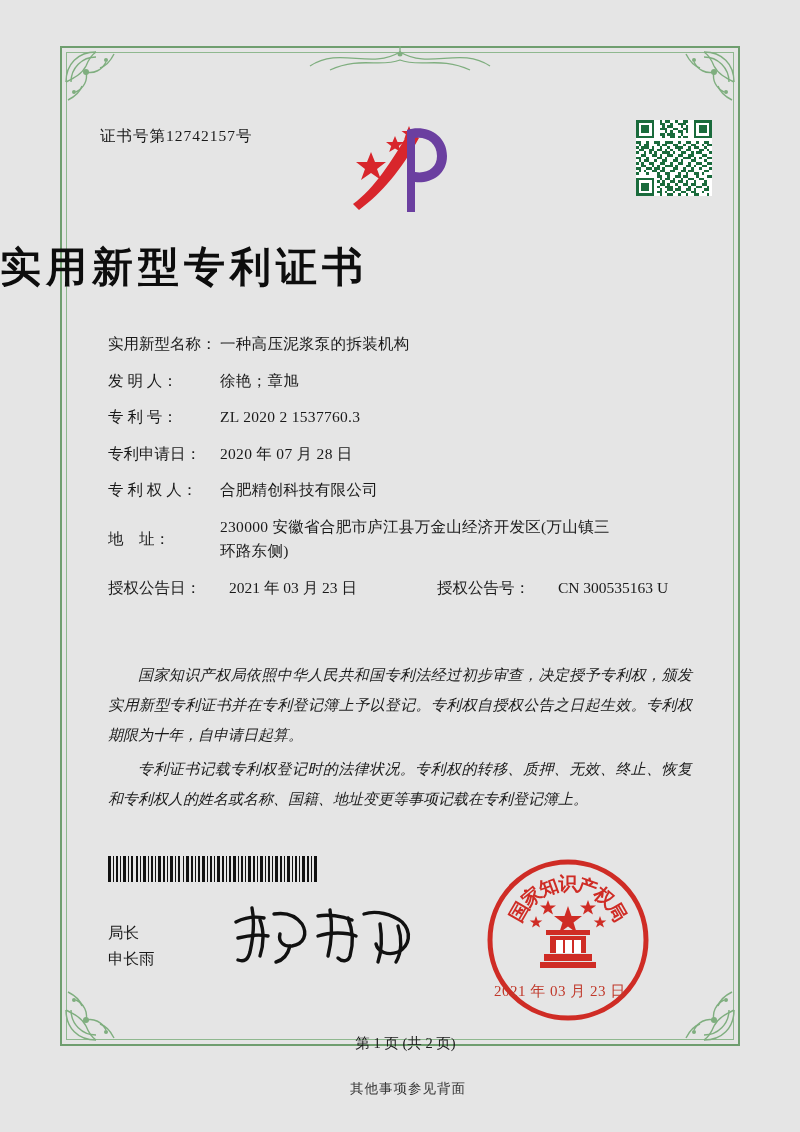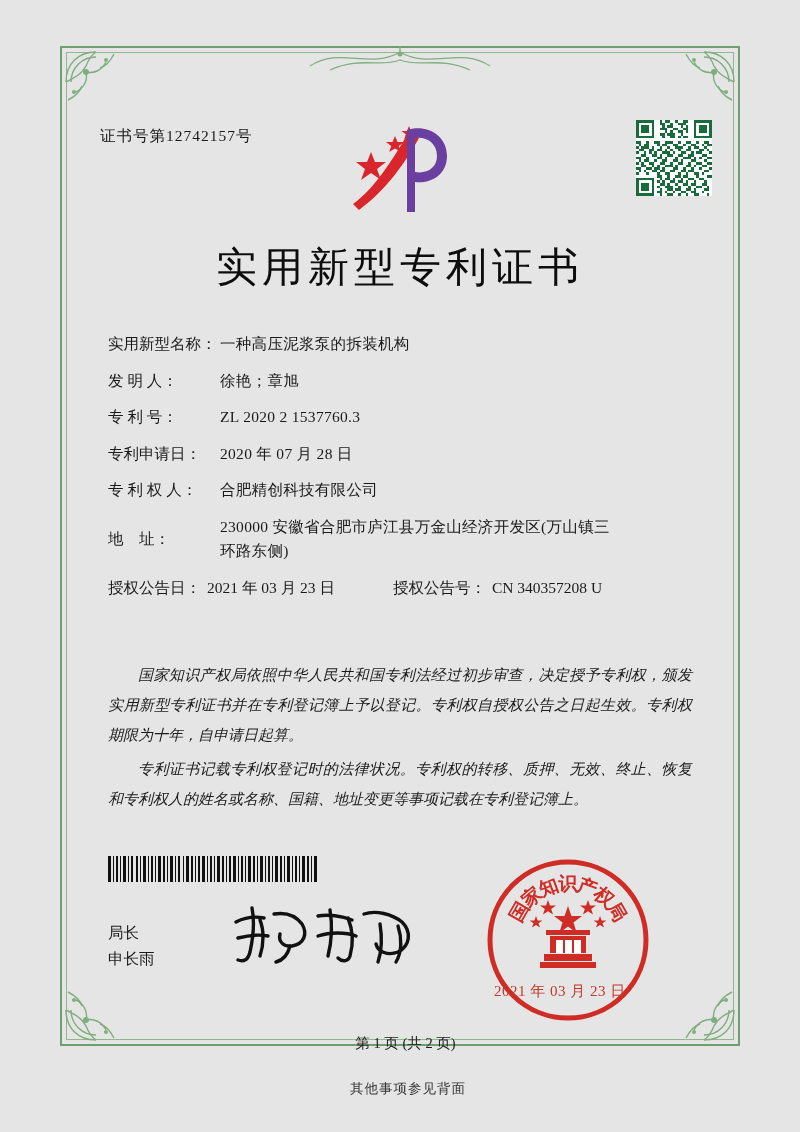--- a/index.html
+++ b/index.html
@@ -85,23 +85,22 @@
     top: 120px;
     width: 76px;
     height: 76px;
   }
   .qr svg { width: 100%; height: 100%; display: block; }
 
   .title {
     position: absolute;
     left: 0; right: 0;
     top: 240px;
-    text-align: center;
     font-size: 41px;
-    font-weight: normal;
+    font-weight: bold;
     letter-spacing: 5px;
     font-family: "DejaVu Serif", "Liberation Serif", serif;
     color: #0d0d0d;
   }
 
   
   .fields {
     position: absolute;
     left: 108px;
     top: 336px;
@@ -128,20 +127,21 @@
   }
   .fvalue .line2 {
     display: block;
     margin-top: 9px;
   }
 
   .pubrow {
     display: flex;
     align-items: flex-end;
     margin-top: 20px;
+    gap: 22px;
   }
   .pubrow .lbl { white-space: pre; }
   .pubrow .val { margin-left: 6px; }
   .pubrow .right { margin-left: 58px; white-space: pre; }
 
   
   .paras {
     position: absolute;
     left: 108px;
     top: 660px;
@@ -556,21 +556,21 @@
       <div class="fvalue">
         <span>230000  安徽省合肥市庐江县万金山经济开发区(万山镇三</span>
         <span class="line2">环路东侧)</span>
       </div>
     </div>
 
     <div class="pubrow">
       <span class="lbl">授权公告日：</span>
       <span class="val">2021 年 03 月 23 日</span>
       <span class="right">授权公告号：</span>
-      <span class="val">CN 340357208 U</span>
+      <span class="val">CN 300535163 U</span>
     </div>
   </div>
 
   <div class="paras">
     <p>国家知识产权局依照中华人民共和国专利法经过初步审查，决定授予专利权，颁发实用新型专利证书并在专利登记簿上予以登记。专利权自授权公告之日起生效。专利权期限为十年，自申请日起算。</p>
     <p>专利证书记载专利权登记时的法律状况。专利权的转移、质押、无效、终止、恢复和专利权人的姓名或名称、国籍、地址变更等事项记载在专利登记簿上。</p>
   </div>
 
   <div class="barcode">
     <svg viewBox="0 0 210 26" shape-rendering="crispEdges">

